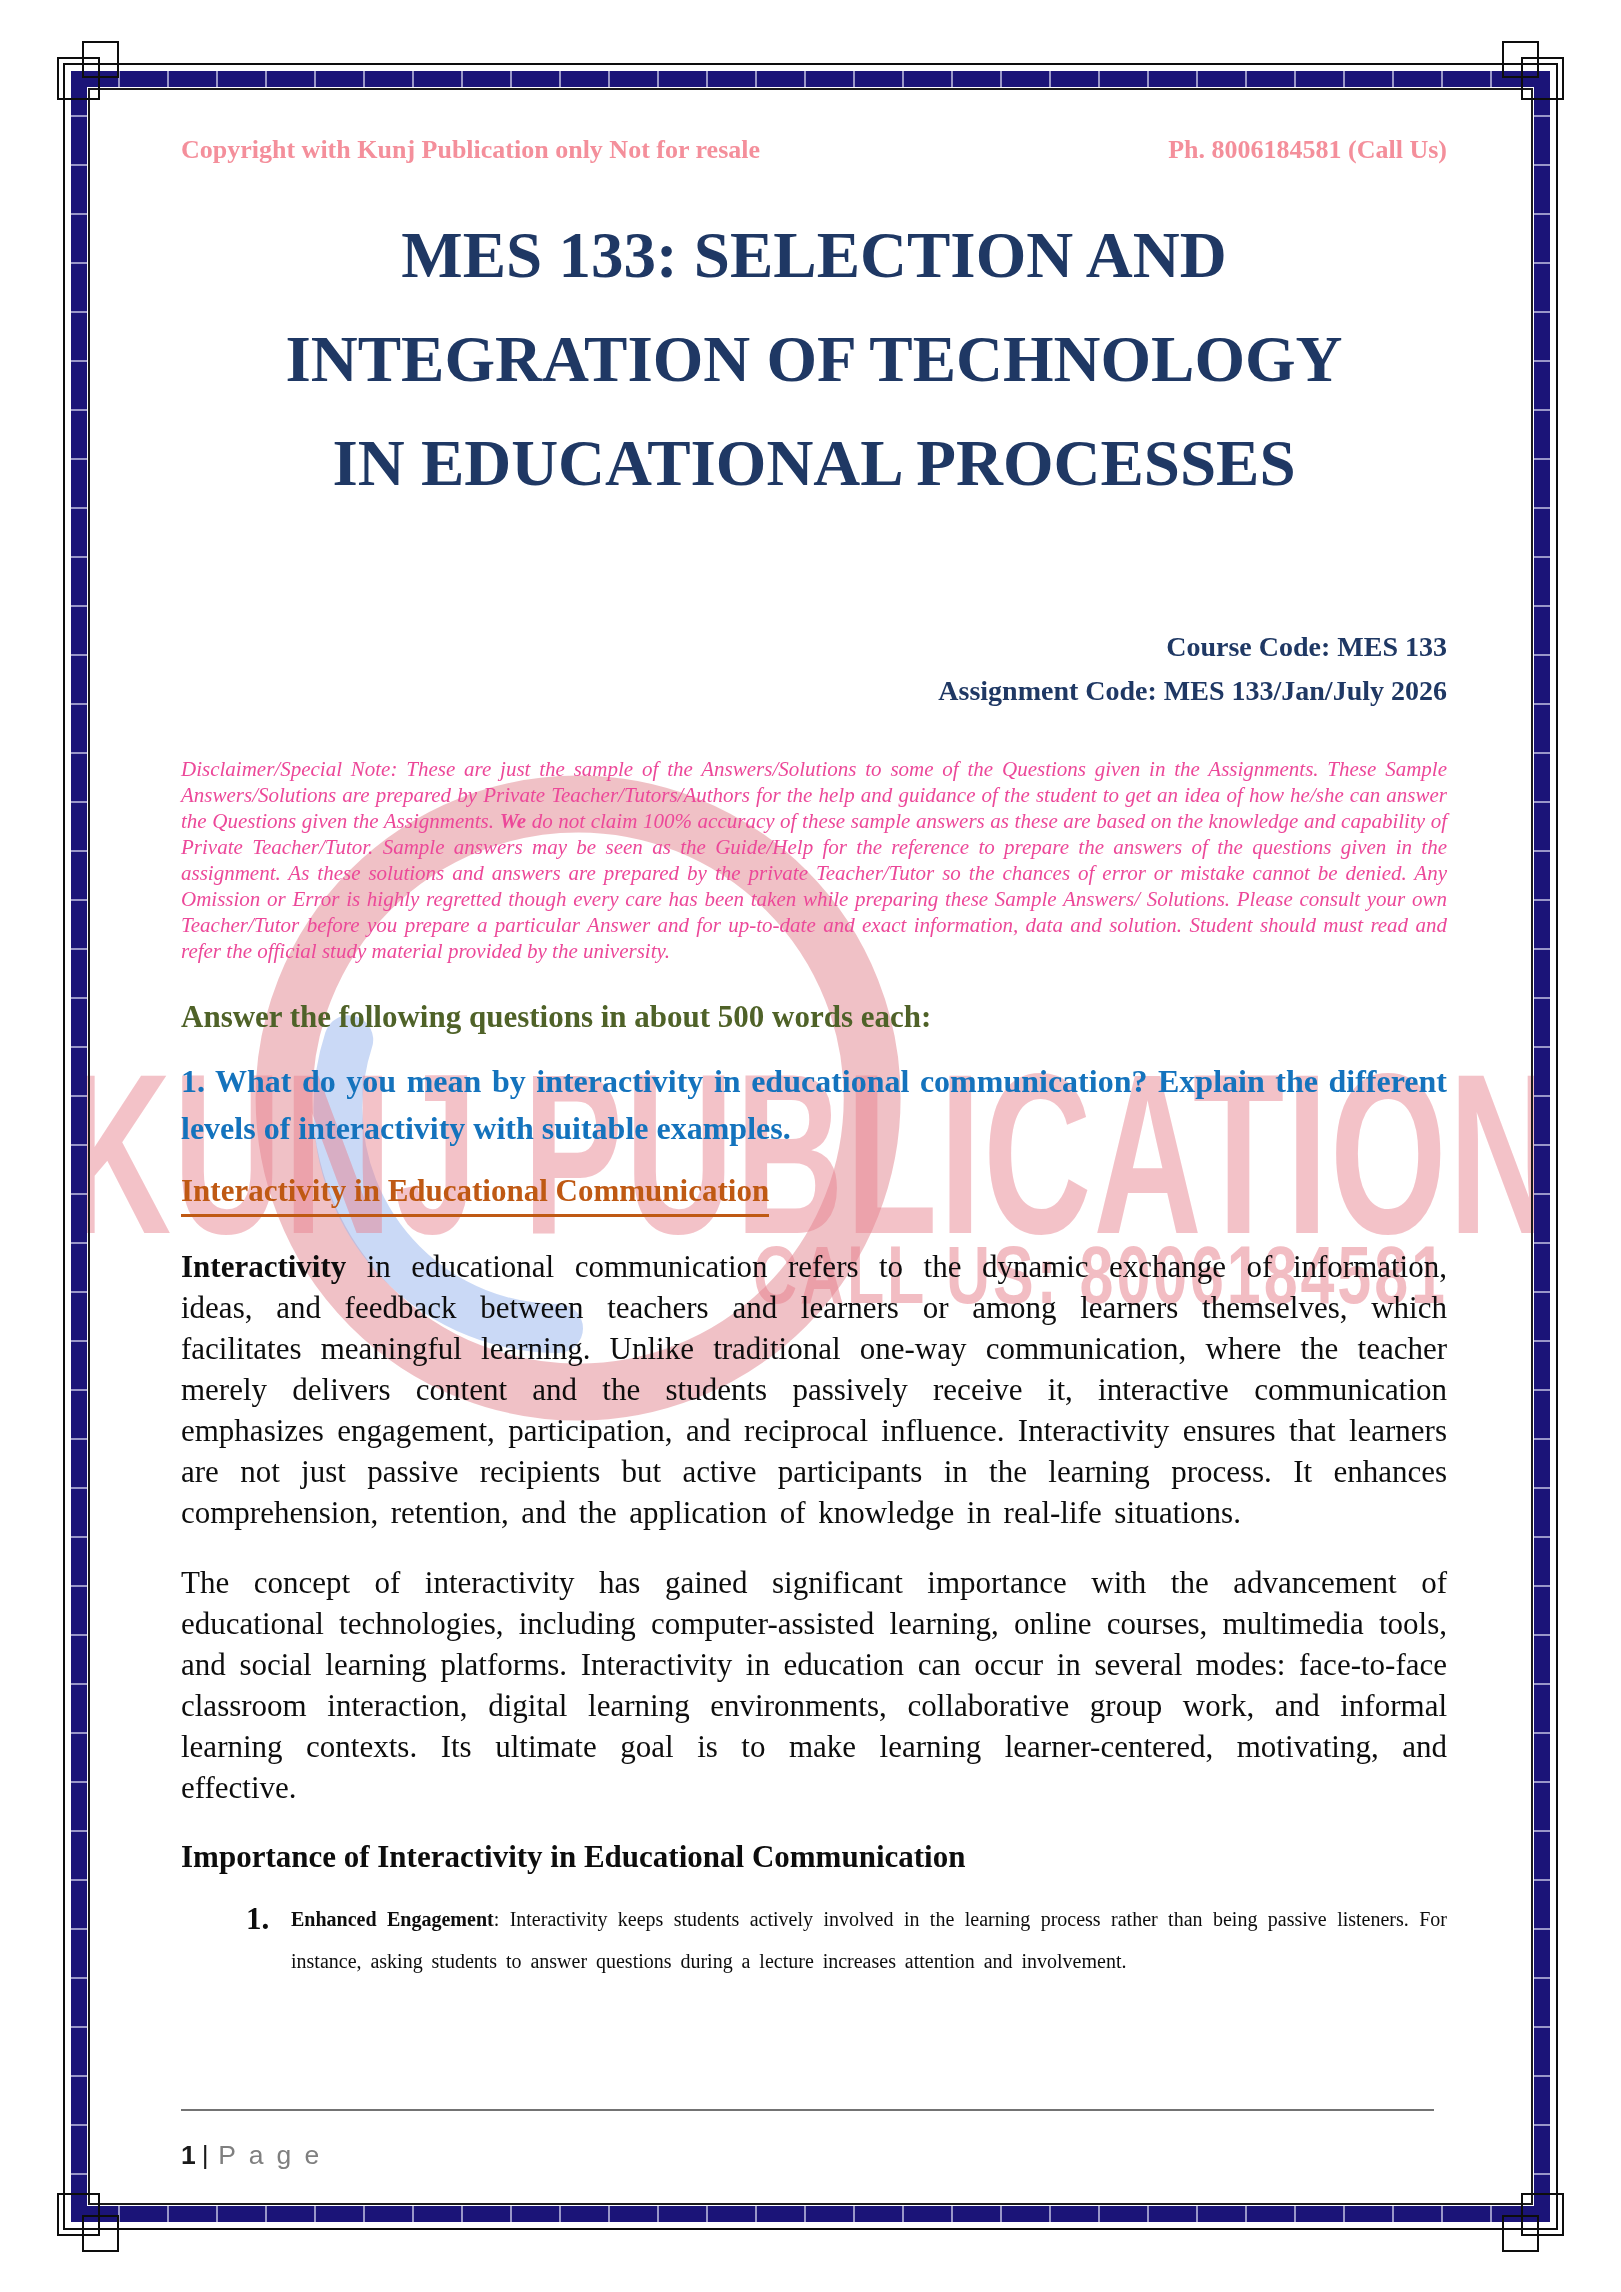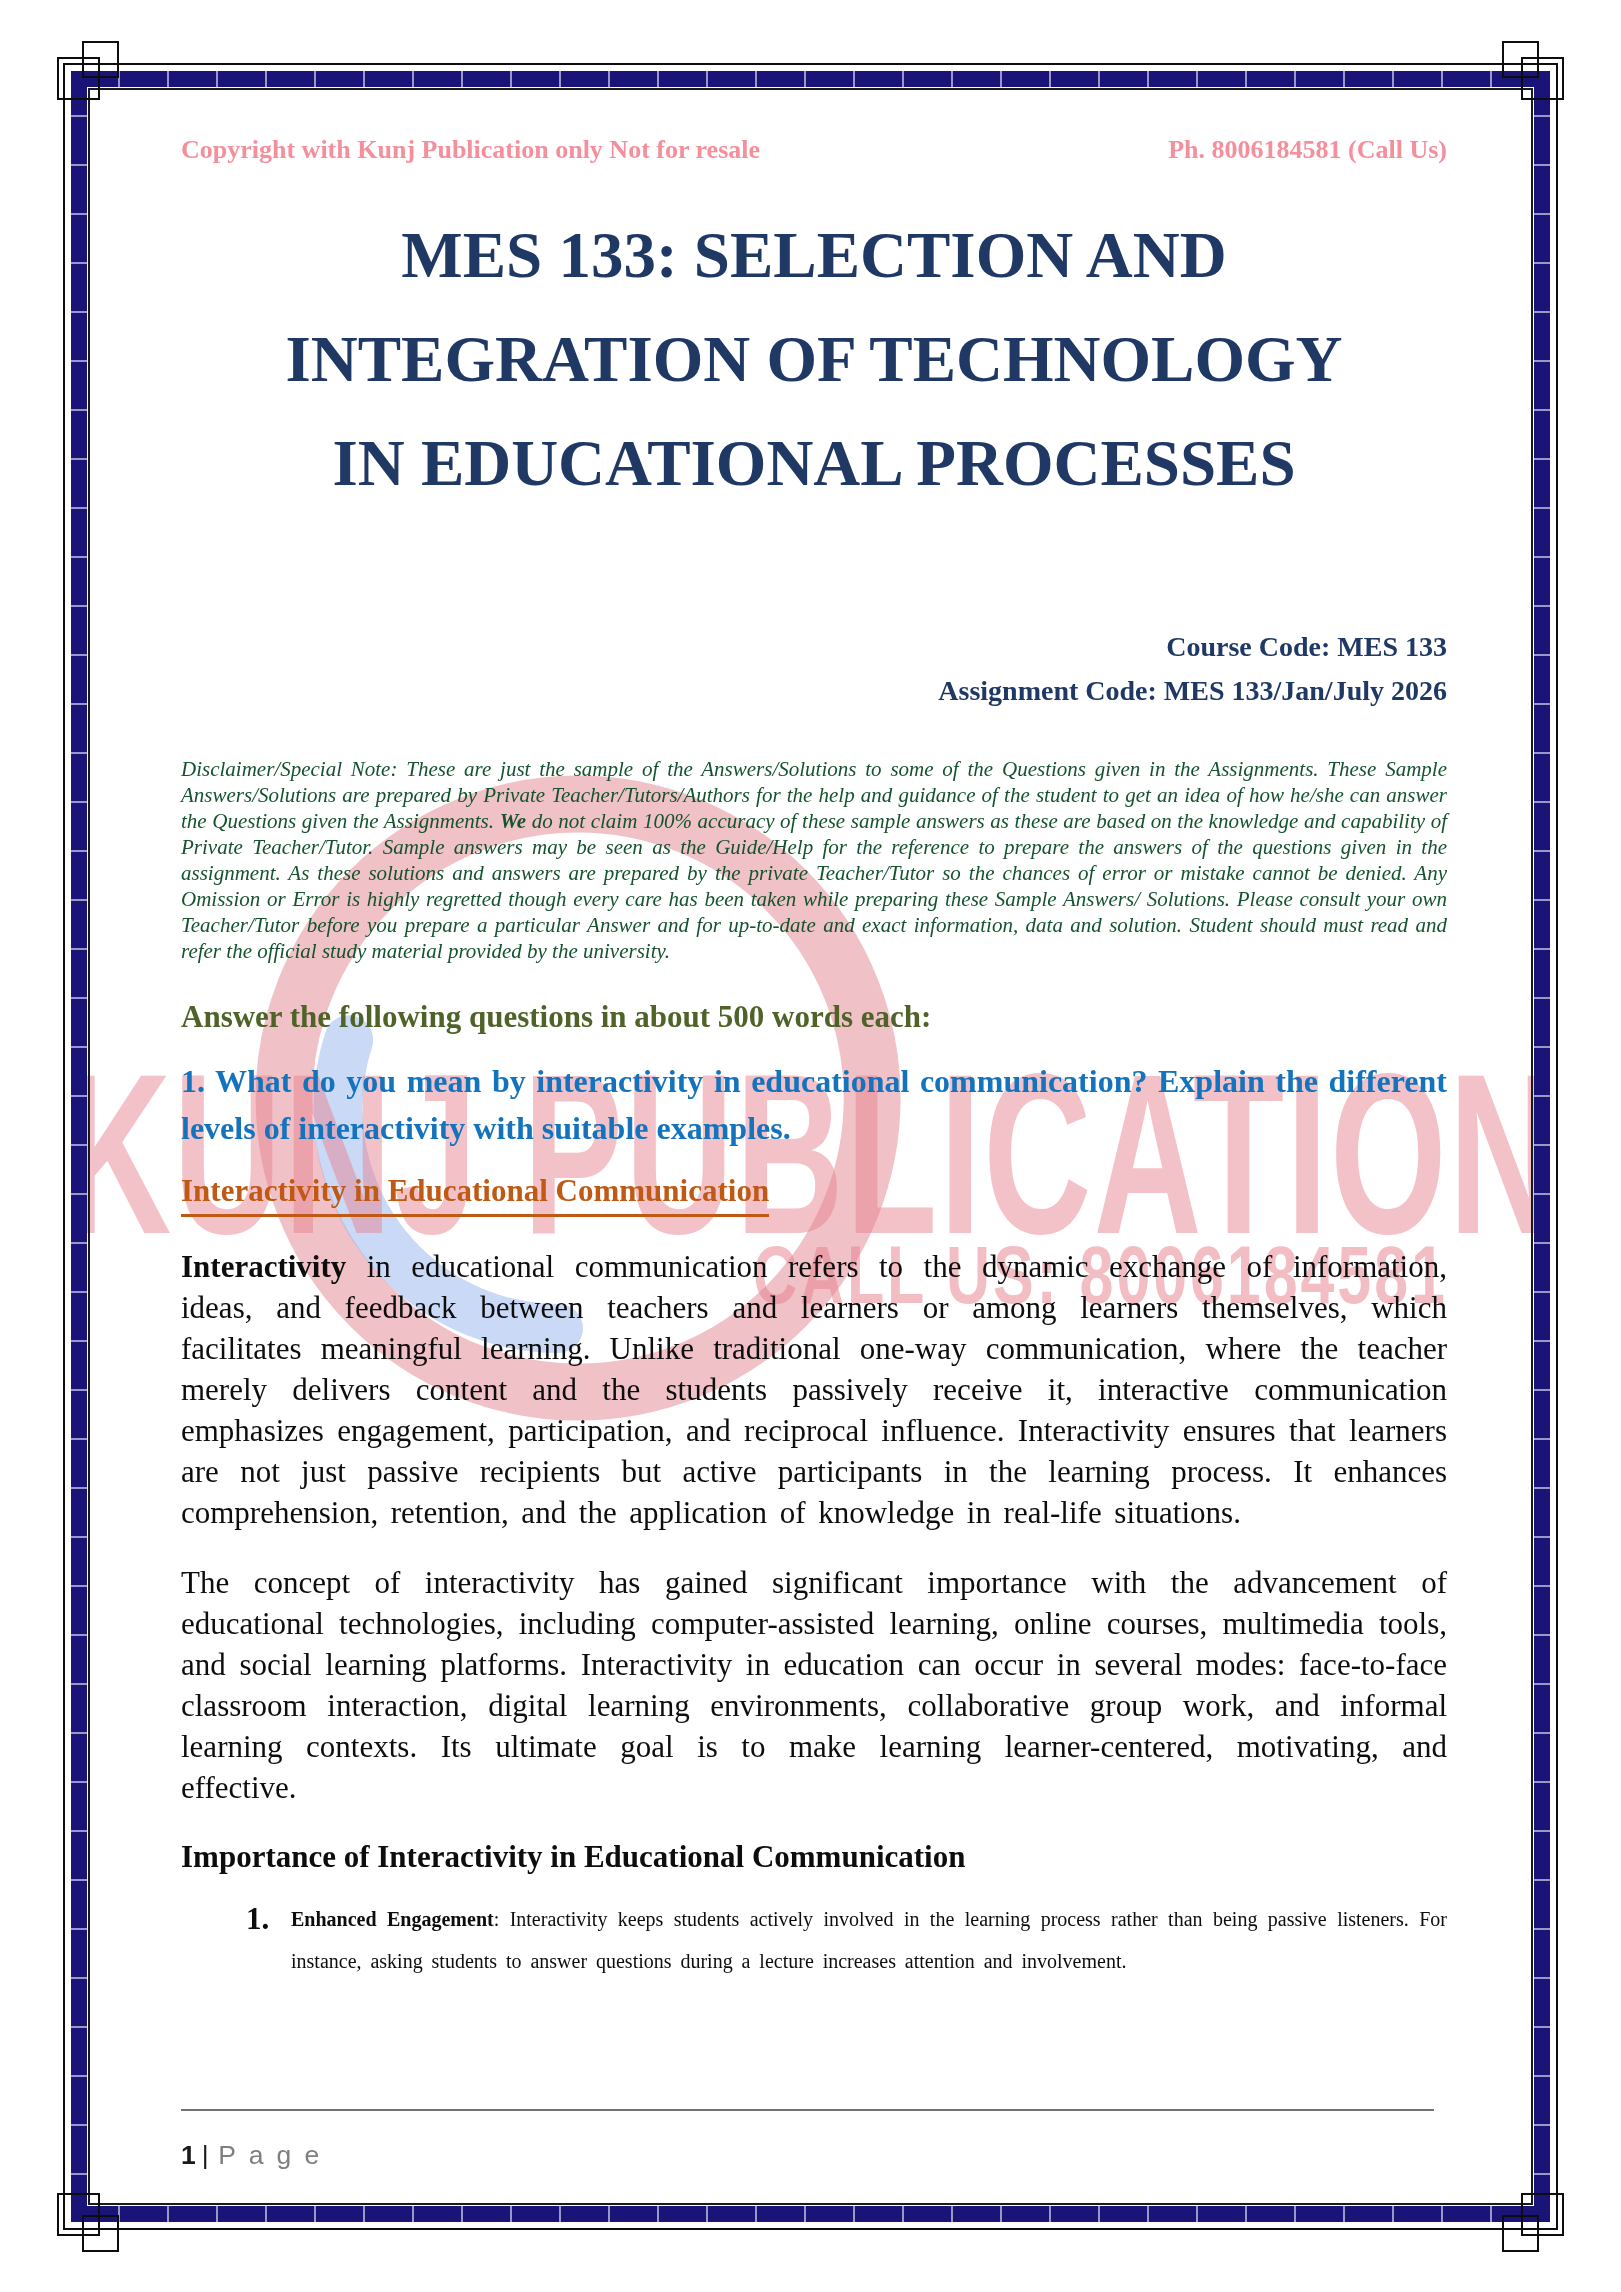--- a/index.html
+++ b/index.html
@@ -32,21 +32,21 @@
 
   
   .content{position:absolute;left:181px;top:129px;width:1266px;z-index:4;color:#111;}
 
   .copy-line{display:flex;justify-content:space-between;align-items:baseline;
              font-weight:bold;font-size:26px;line-height:41px;color:#f48f9b;}
   .doc-title{margin-top:33px;text-align:center;font-weight:bold;font-size:65px;line-height:104px;
              color:#1f3864;}
   .codes{margin-top:110px;text-align:right;font-weight:bold;font-size:28px;line-height:44px;color:#1f3864;}
   .disclaimer{margin-top:43px;font-style:italic;font-size:21px;line-height:26px;
-              text-align:justify;color:#14532d;}
+              text-align:justify;color:#ec4899;}
   .disclaimer b{font-style:italic;}
   .instruction{margin-top:31px;font-weight:bold;font-size:31px;line-height:43px;color:#4f6228;}
   .question{margin-top:19.6px;font-weight:bold;font-size:32px;line-height:47px;
             text-align:justify;color:#1473bd;}
   .section-heading{margin-top:17.6px;font-weight:bold;font-size:31px;line-height:43px;color:#bf5913;}
   .section-heading .u{display:inline-block;border-bottom:3.9px solid #bf5913;padding-bottom:2px;}
   .para{margin-top:29px;font-size:31px;line-height:41px;text-align:justify;word-spacing:4.9px;color:#0d0d0d;}
   .subheading{margin-top:27.4px;font-weight:bold;font-size:31px;line-height:41px;color:#0d0d0d;}
   .olist{margin-top:21.6px;display:flex;align-items:flex-start;}
   .li-num{flex:0 0 auto;width:45px;margin-left:65px;font-weight:bold;font-size:31px;line-height:42px;color:#0d0d0d;}

